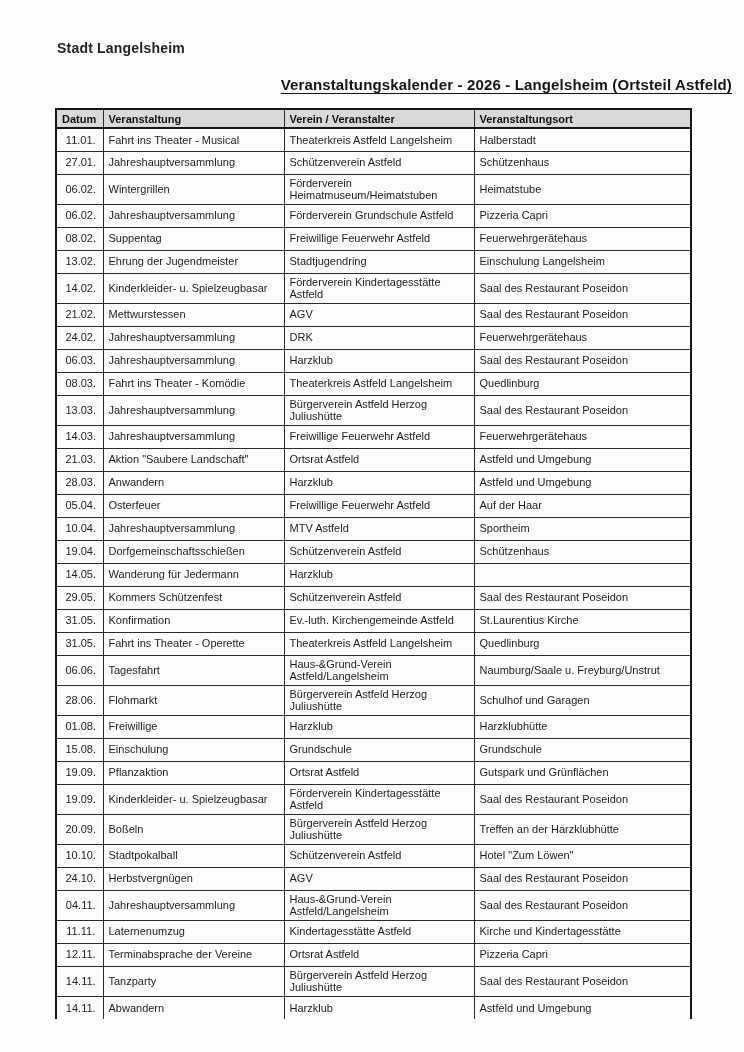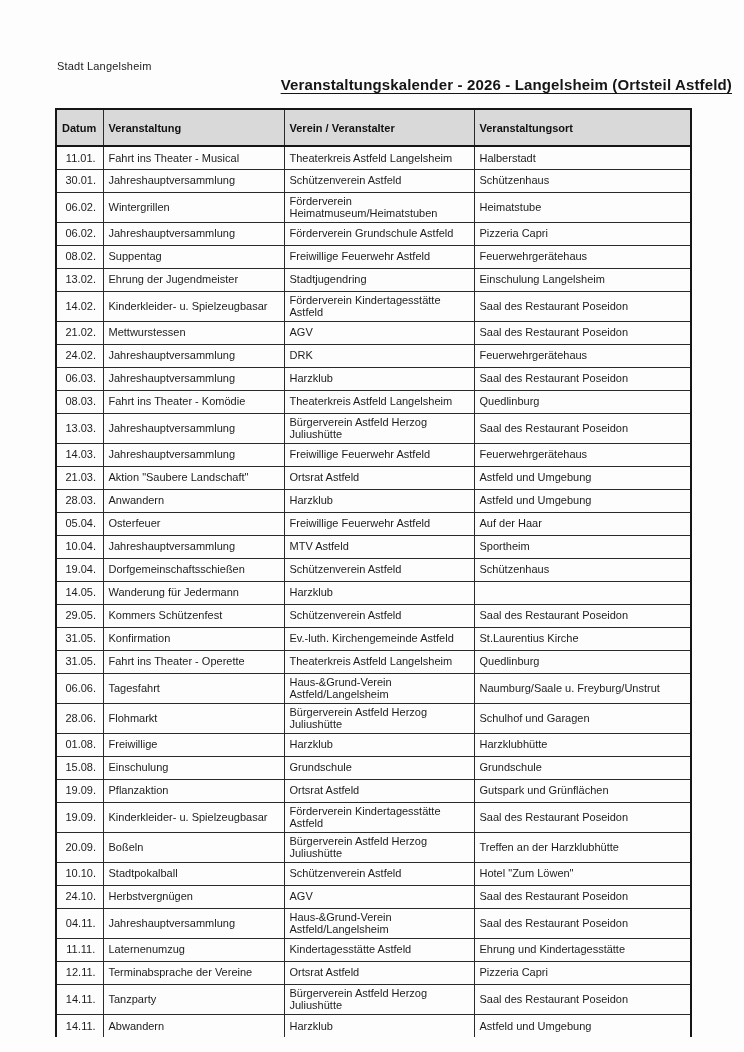--- a/index.html
+++ b/index.html
@@ -14,22 +14,22 @@
   body{
     width:744px;height:1052px;
     background:var(--page-bg);
     font-family:"Liberation Sans", sans-serif;
     color:var(--text);
     position:relative;
     overflow:hidden;
   }
   .page{position:absolute;inset:0;}
   .sender{
-    position:absolute;left:57px;top:60px;
-    font-size:11px;letter-spacing:0.2px;color:#222;
+    position:absolute;left:57px;top:40px;
+    font-size:14px;letter-spacing:0.2px;color:#222;font-weight:bold;
   }
   .title{
     position:absolute;left:0;right:12px;top:76px;
     text-align:right;font-weight:bold;font-size:15px;
     text-decoration:underline;text-underline-offset:3px;
     letter-spacing:0.15px;color:#151515;
   }
   table.events{
     position:absolute;left:55px;top:108px;width:635px;
     border-collapse:collapse;table-layout:fixed;
@@ -40,21 +40,21 @@
   col.c-event{width:181px;}
   col.c-organizer{width:190px;}
   col.c-location{width:217px;}
   th,td{
     border:1.4px solid var(--border);
     overflow:hidden;white-space:normal;
   }
   th{
     background:var(--header-bg);
     font-size:11px;font-weight:bold;text-align:left;
-    padding:2px 4px 2px 5px;height:37px;
+    padding:2px 4px 2px 5px;height:19px;
     border-bottom:2.2px solid var(--border-heavy);
     color:#111;
   }
   td{
     font-size:11px;line-height:12.5px;
     padding:2px 4px 2px 5px;height:23px;
     vertical-align:middle;color:#1c1c1c;
   }
   td.cell-date{text-align:center;padding-left:4px;padding-right:2px;}
   tr:last-child td{border-bottom:none;}
@@ -85,21 +85,21 @@
       </tr>
     </thead>
     <tbody>
         <tr>
           <td class="cell-date">11.01.</td>
           <td class="cell-event">Fahrt ins Theater - Musical</td>
           <td class="cell-organizer">Theaterkreis Astfeld Langelsheim</td>
           <td class="cell-location">Halberstadt</td>
         </tr>
         <tr>
-          <td class="cell-date">30.01.</td>
+          <td class="cell-date">27.01.</td>
           <td class="cell-event">Jahreshauptversammlung</td>
           <td class="cell-organizer">Schützenverein Astfeld</td>
           <td class="cell-location">Schützenhaus</td>
         </tr>
         <tr>
           <td class="cell-date">06.02.</td>
           <td class="cell-event">Wintergrillen</td>
           <td class="cell-organizer">
             <div>Förderverein</div>
             <div class="u">Heimatmuseum/Heimatstuben</div>
@@ -277,21 +277,21 @@
         <tr>
           <td class="cell-date">04.11.</td>
           <td class="cell-event">Jahreshauptversammlung</td>
           <td class="cell-organizer">Haus-&amp;Grund-Verein Astfeld/Langelsheim</td>
           <td class="cell-location">Saal des Restaurant Poseidon</td>
         </tr>
         <tr>
           <td class="cell-date">11.11.</td>
           <td class="cell-event">Laternenumzug</td>
           <td class="cell-organizer">Kindertagesstätte Astfeld</td>
-          <td class="cell-location">Ehrung und Kindertagesstätte</td>
+          <td class="cell-location">Kirche und Kindertagesstätte</td>
         </tr>
         <tr>
           <td class="cell-date">12.11.</td>
           <td class="cell-event">Terminabsprache der Vereine</td>
           <td class="cell-organizer">Ortsrat Astfeld</td>
           <td class="cell-location">Pizzeria Capri</td>
         </tr>
         <tr>
           <td class="cell-date">14.11.</td>
           <td class="cell-event">Tanzparty</td>

